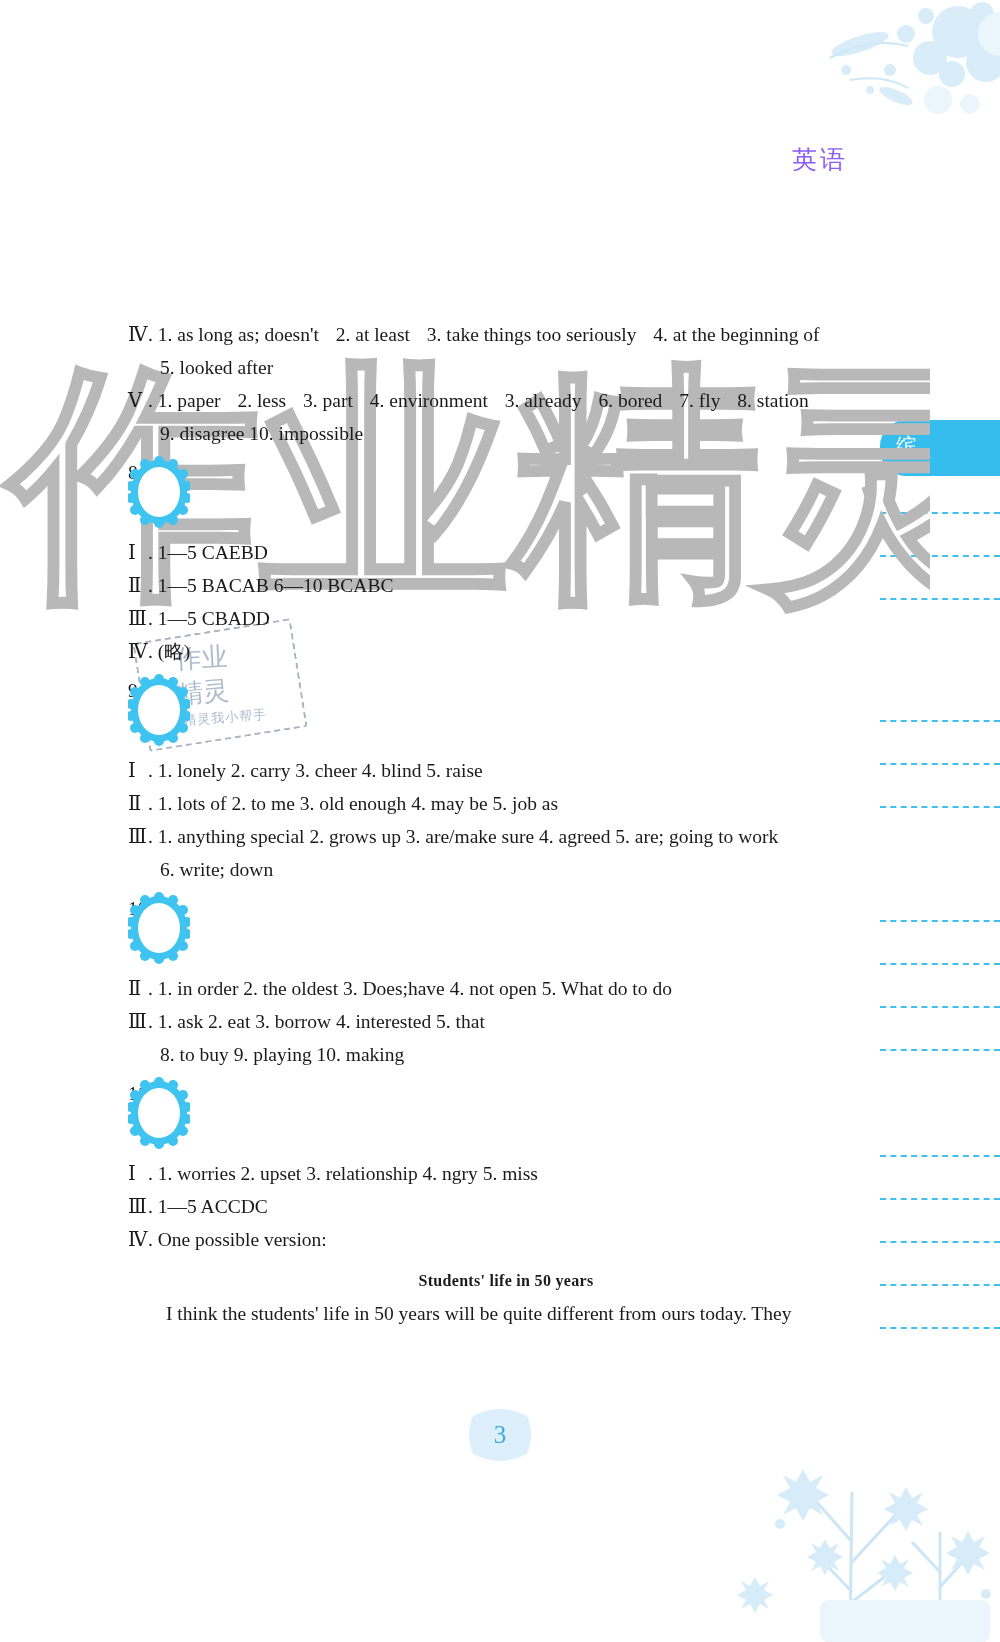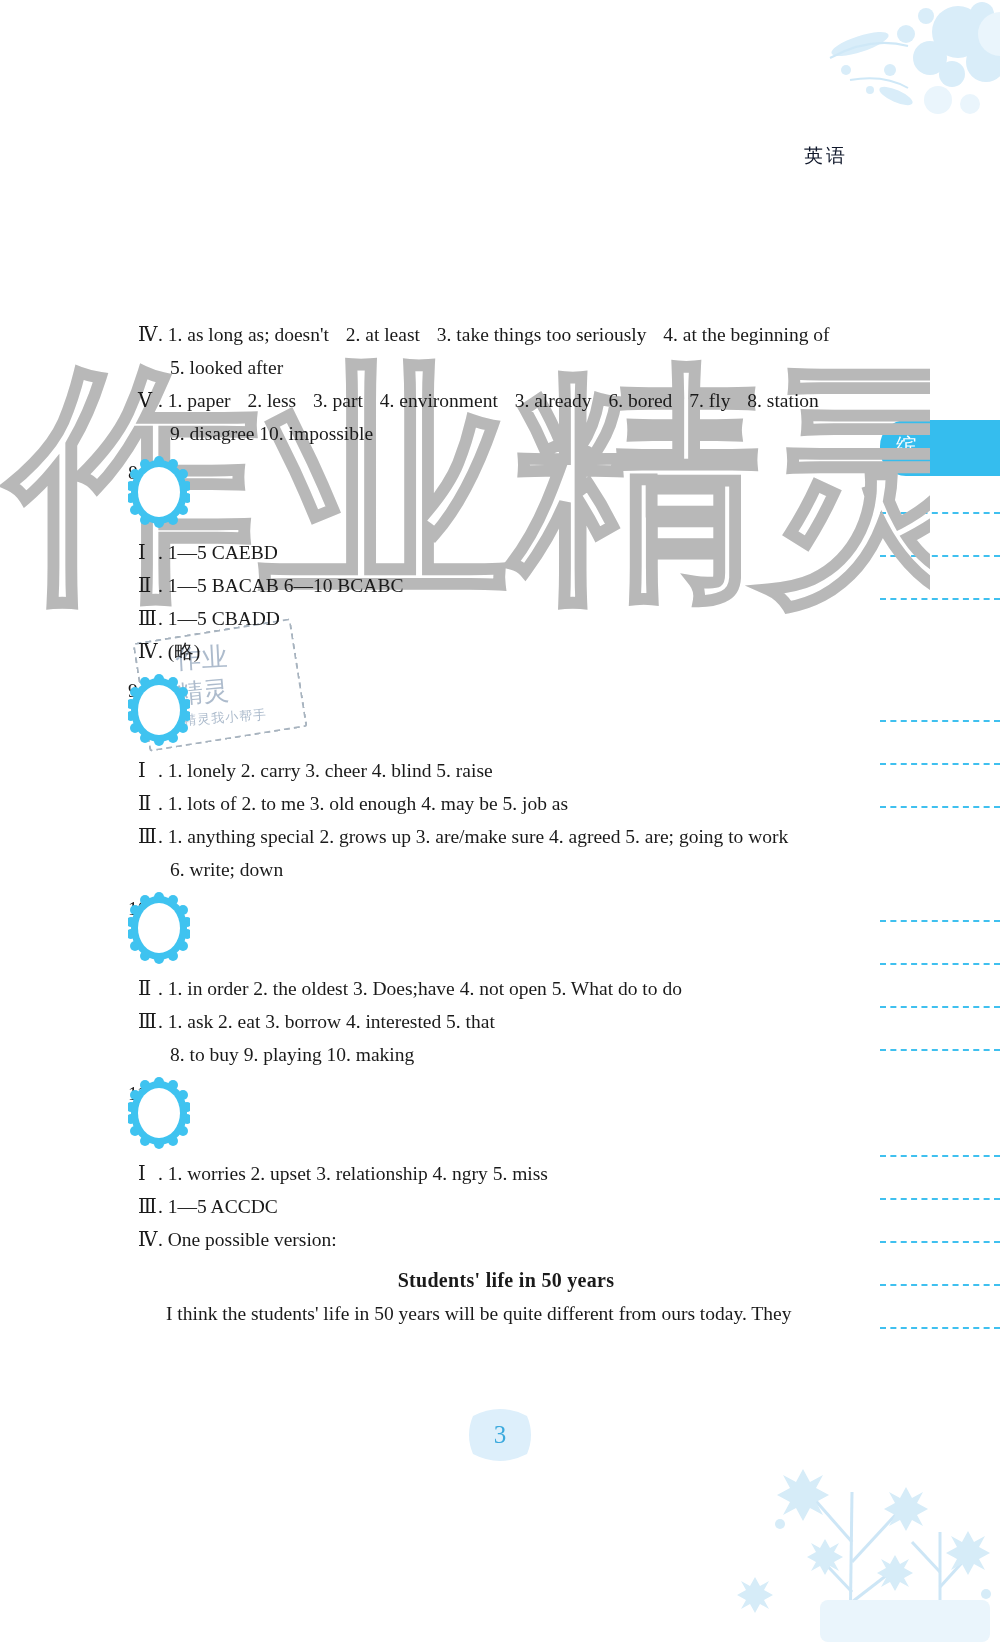--- a/index.html
+++ b/index.html
@@ -32,21 +32,21 @@
     font-family:"DejaVu Sans","Liberation Sans",sans-serif;
   }
   .rule-row{
     position:absolute;right:0;width:120px;height:0;
     border-top:2px dashed #3fc0ef;
   }
 
   
   #header-title{
     position:absolute;top:143px;right:152px;
-    color:#0f172a;font-size:19px;letter-spacing:3px;
+    color:#8b5cf6;font-size:25px;letter-spacing:3px;
     font-family:"DejaVu Sans","Liberation Sans",sans-serif;
   }
 
   
   #watermark{
     position:absolute;left:0;top:330px;width:930px;height:330px;
     pointer-events:none;
   }
   #watermark text{
     font-family:"DejaVu Sans","Liberation Sans",sans-serif;
@@ -73,33 +73,33 @@
     position:absolute;left:10px;top:78px;font-size:13px;color:#9fb0c4;
     font-family:"DejaVu Sans",sans-serif;letter-spacing:1px;
     transform:rotate(5deg);white-space:nowrap;
   }
 
   
   #answer-body{
     position:absolute;left:126px;top:318px;width:760px;
     font-size:19.5px;color:#1a1a1a;line-height:33px;
   }
-  .ans-line{white-space:nowrap;margin:0 0 0 12px;height:33px;}
+  .ans-line{white-space:nowrap;margin:0 0 0 2px;height:33px;}
   .ans-cont{padding-left:32px;height:33px;}
   .rn{display:inline-block;min-width:20px;}
   .sep{display:inline-block;width:12px;}
 
   
   .badge-wrap{position:relative;height:72px;margin:6px 0 8px 2px;}
   .badge{position:absolute;left:0;top:0;width:62px;height:72px;}
 
   
   #composition{margin-top:8px;}
   #comp-title{
-    text-align:center;font-weight:700;font-size:20px;
+    text-align:center;font-weight:700;font-size:16px;
     letter-spacing:.3px;height:33px;
   }
   #comp-para{
     text-indent:40px;font-size:19.5px;line-height:33px;white-space:nowrap;
   }
 
   
   #page-number{
     position:absolute;left:50%;transform:translateX(-50%);
     bottom:178px;width:70px;height:58px;

